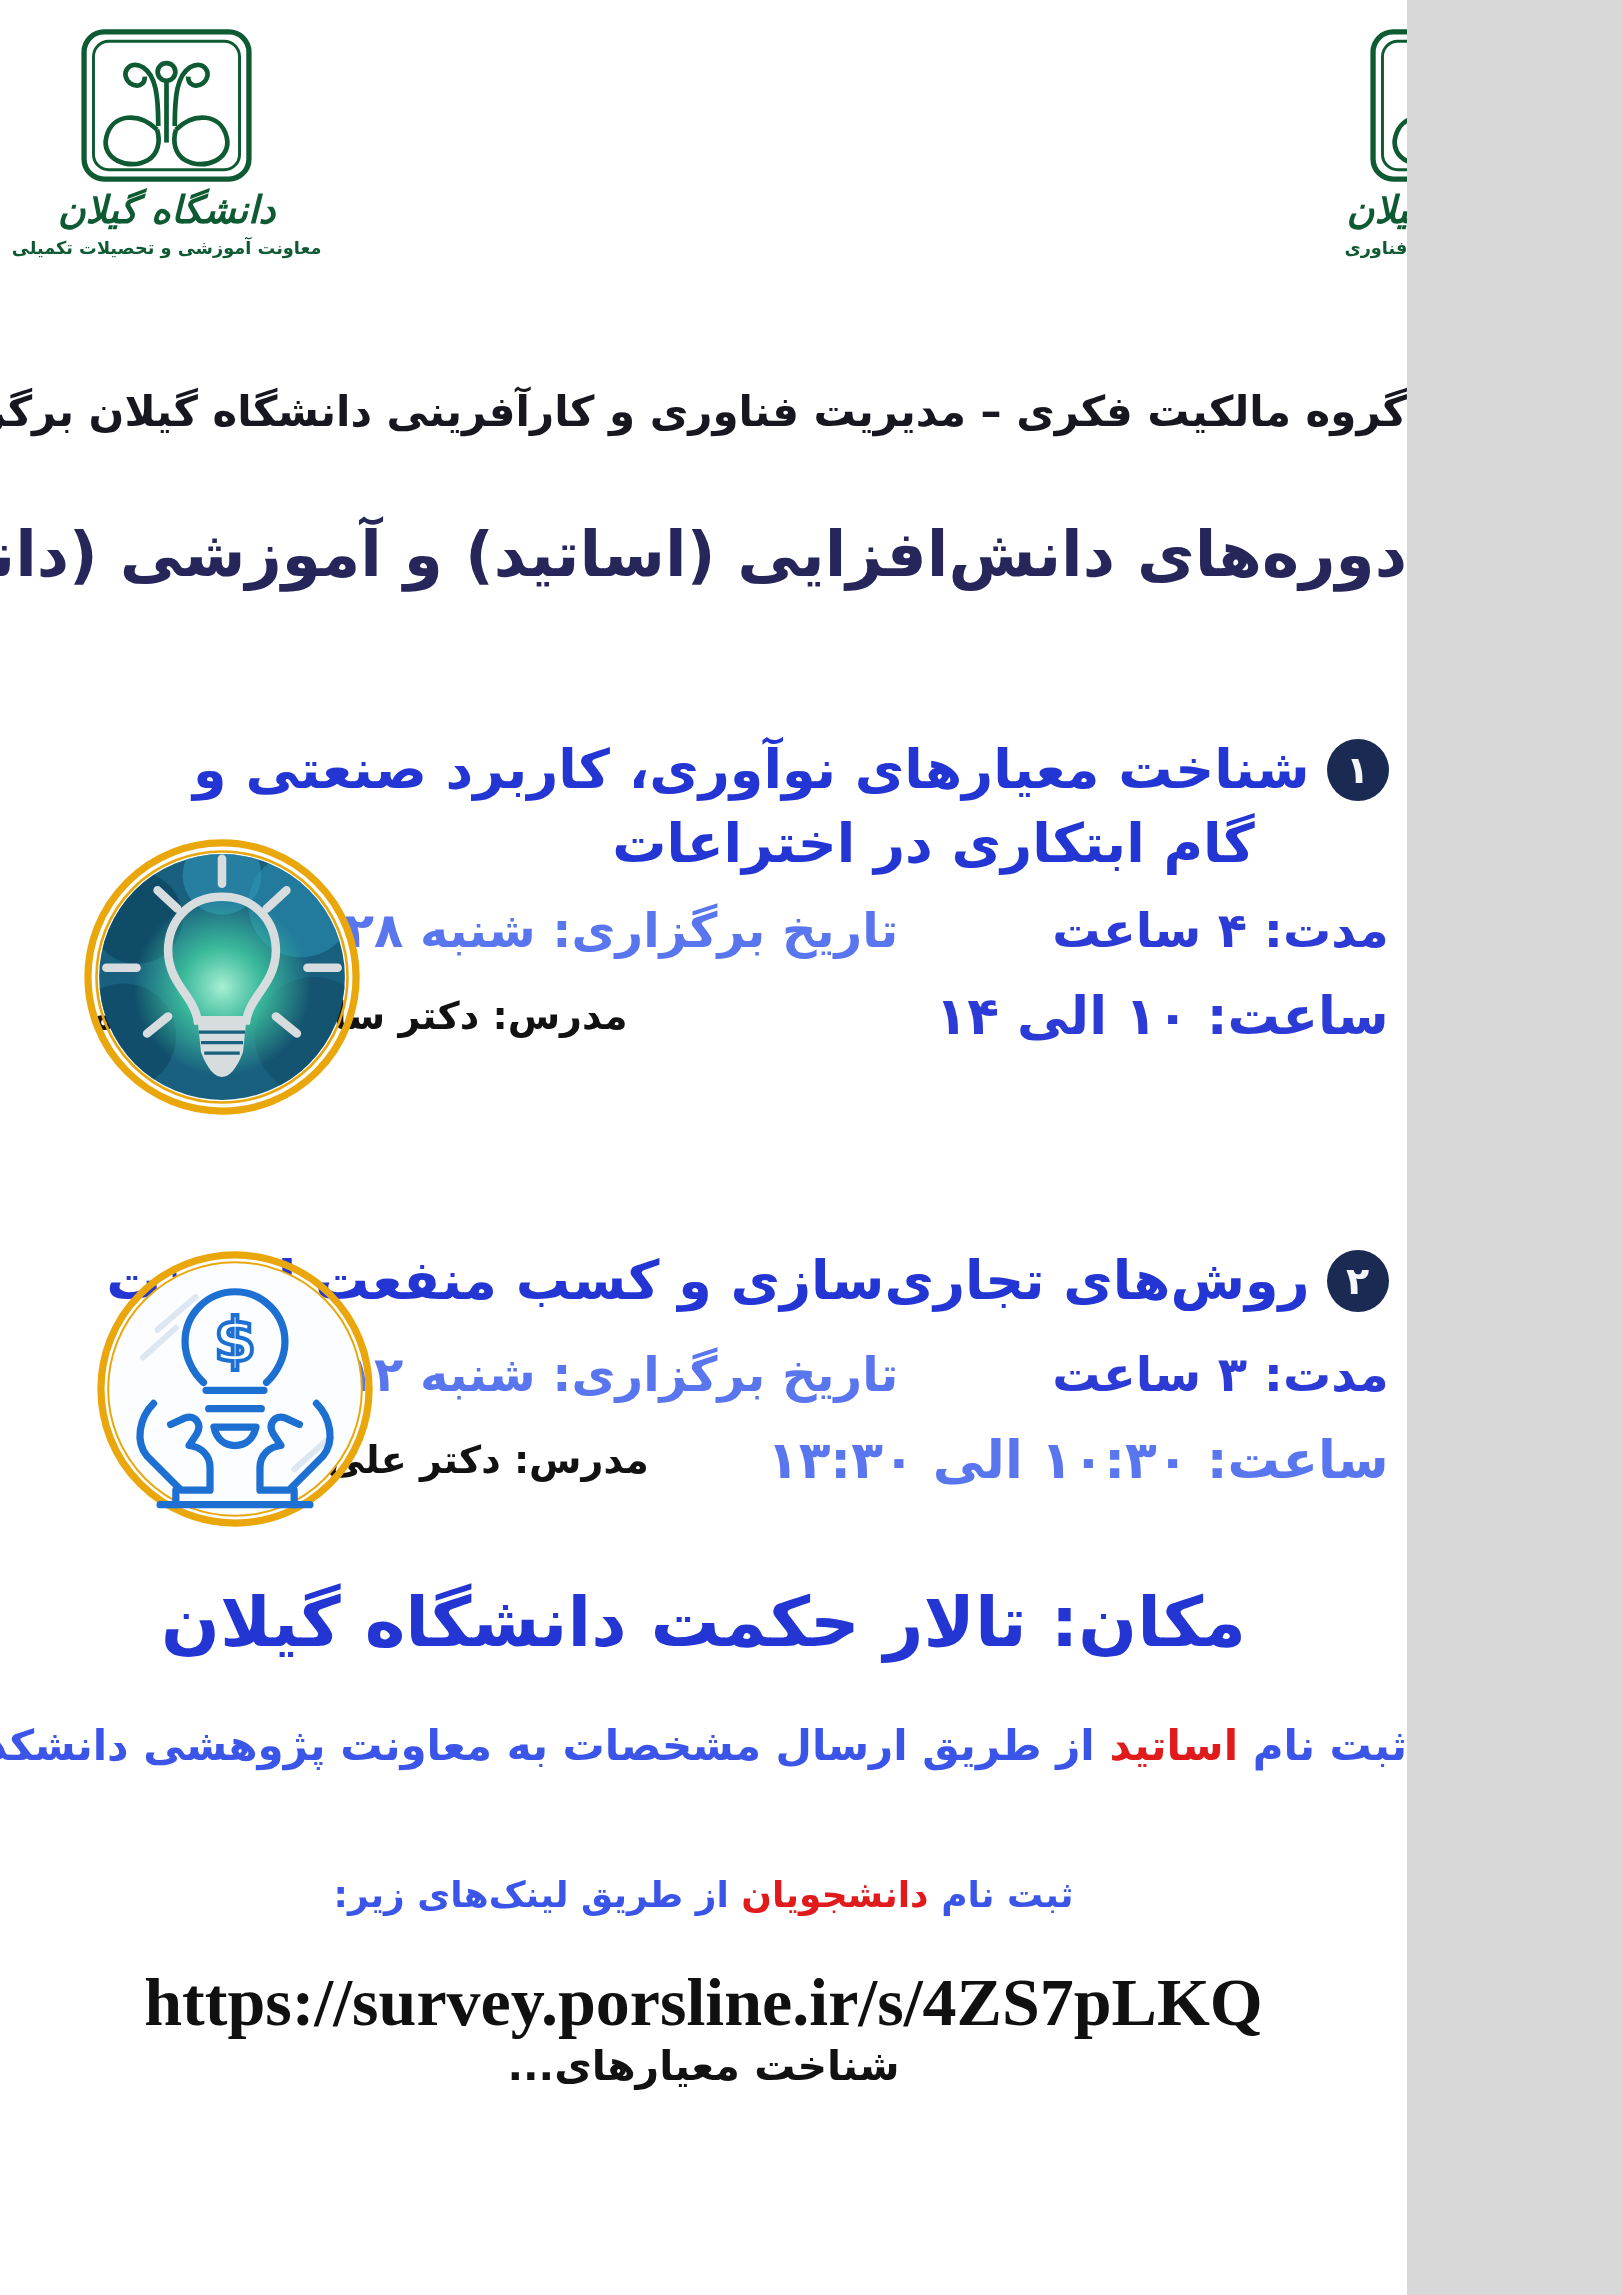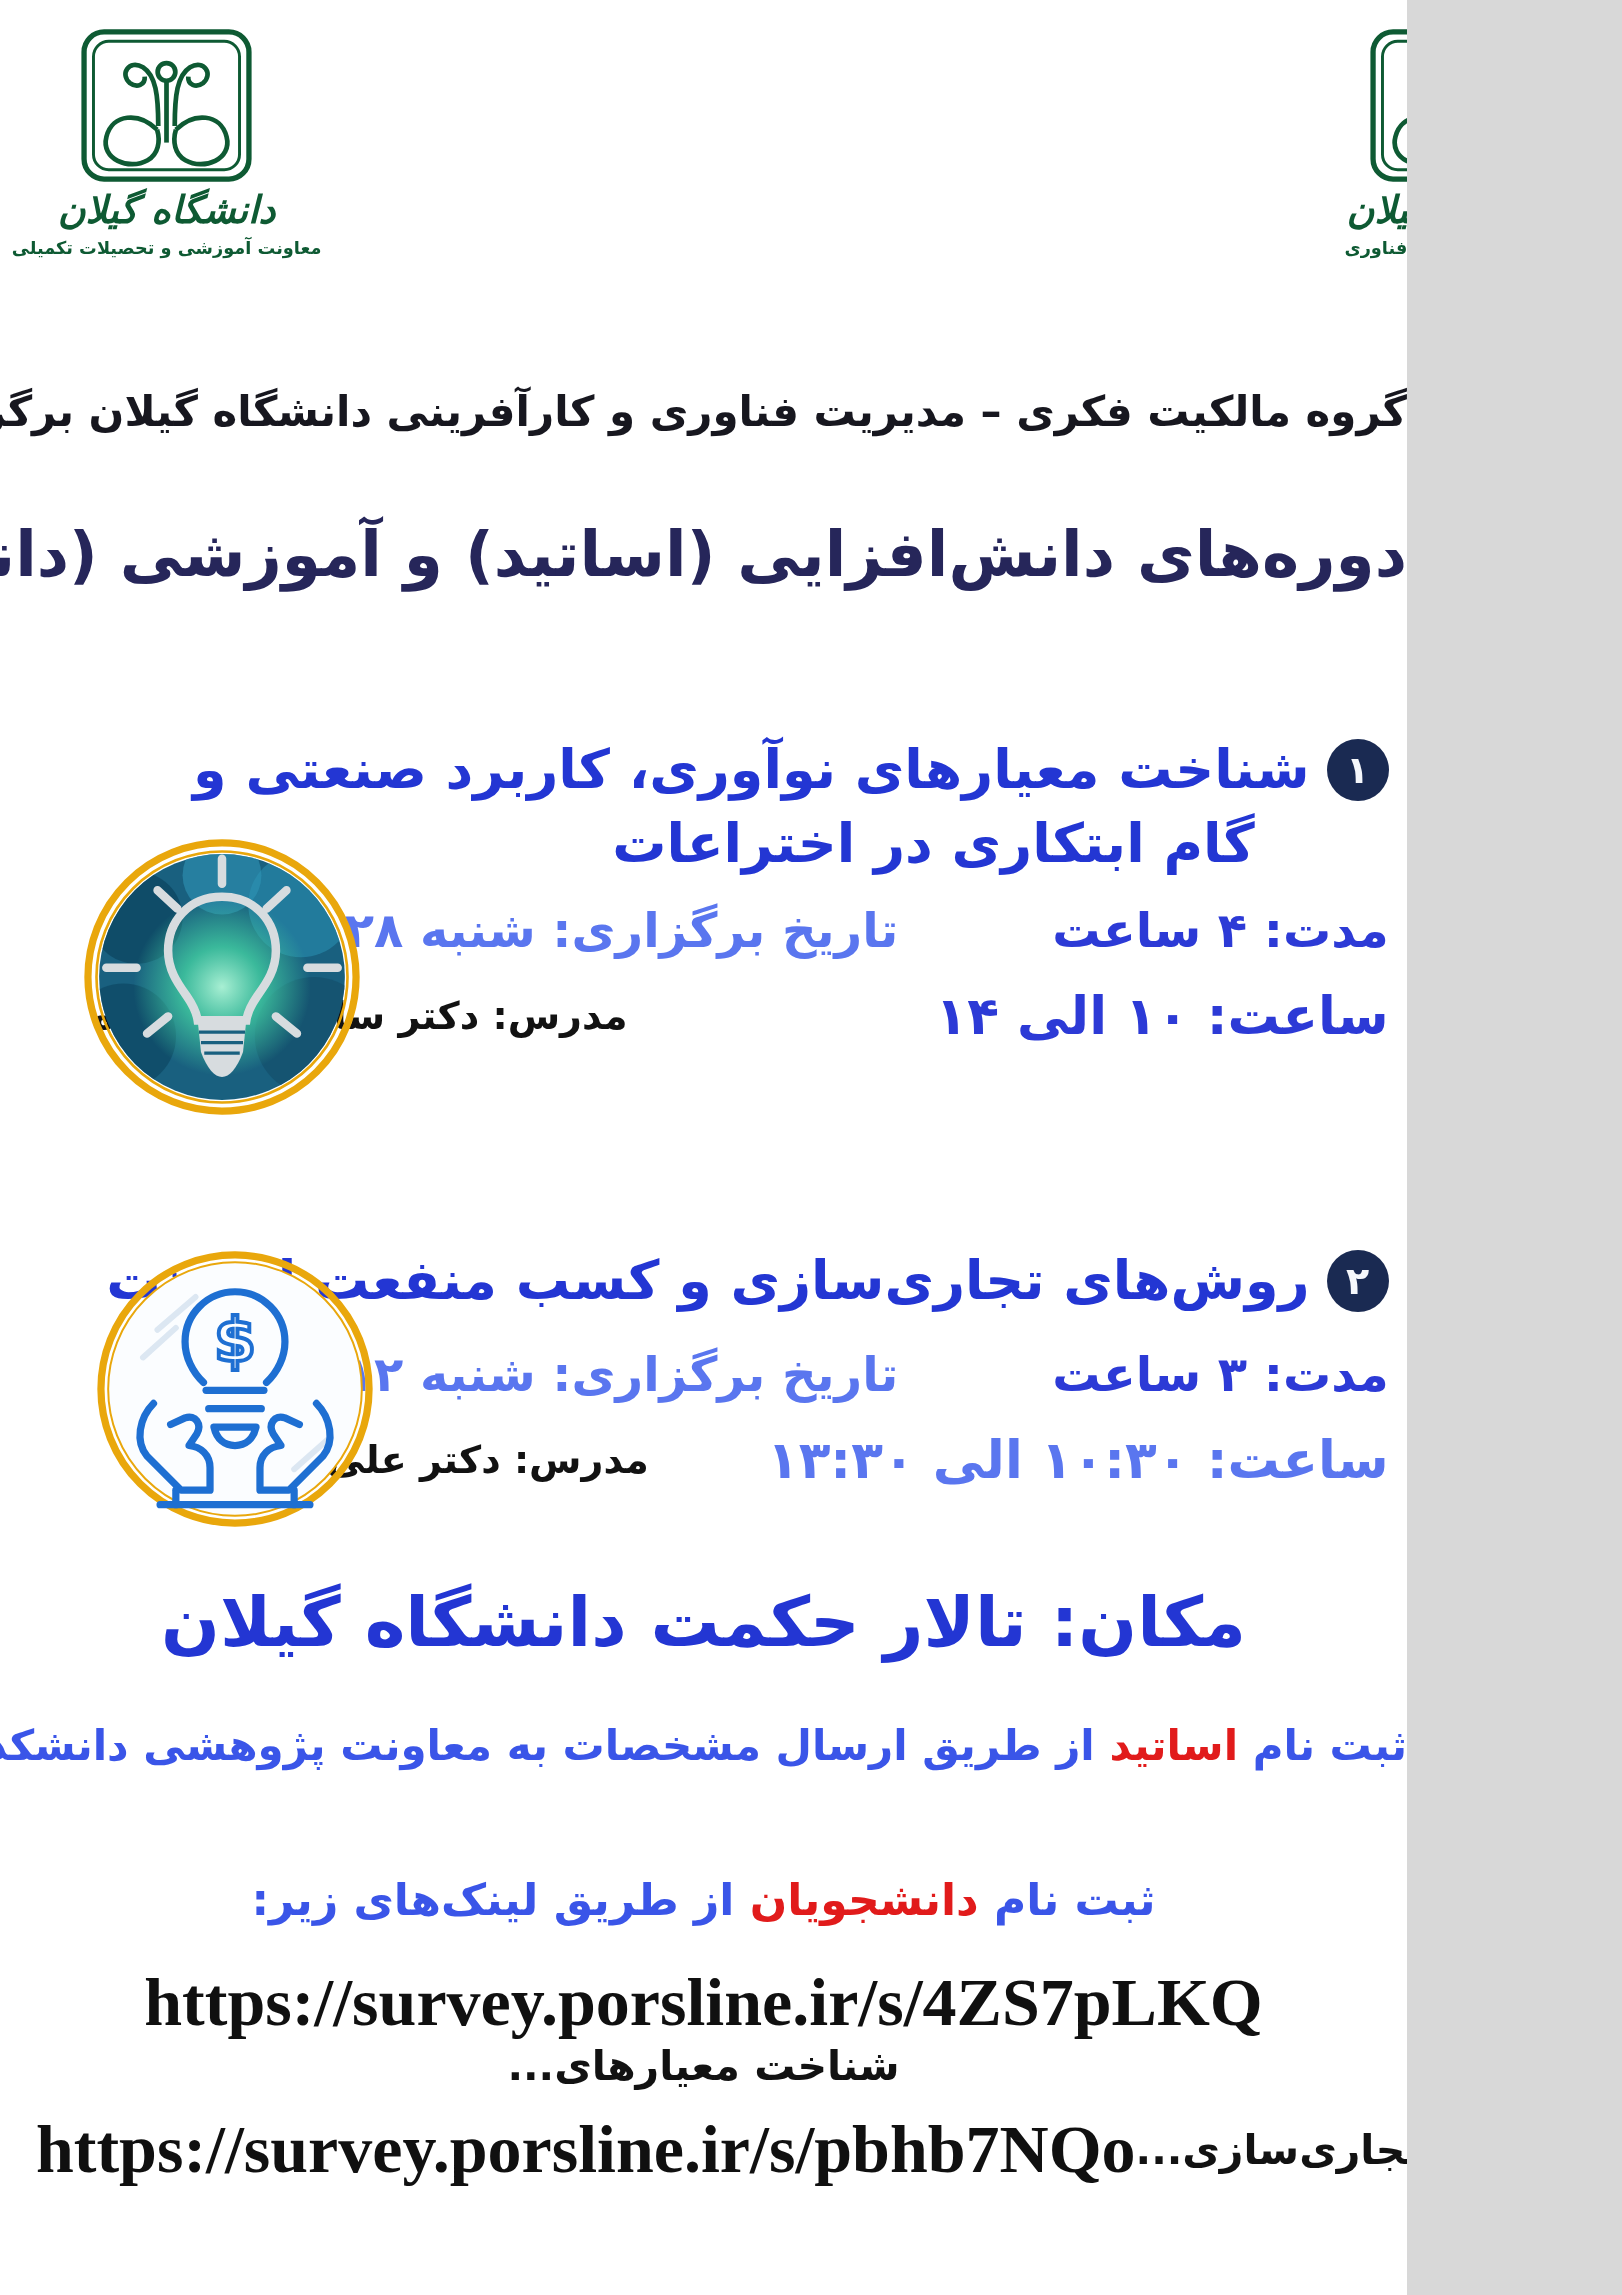--- a/index.html
+++ b/index.html
@@ -42,21 +42,21 @@
   .gap470{margin-right:308px;}
   .gap130{margin-right:118px;}
 
   
   .icon-circle{position:absolute;width:276px;height:276px;}
 
   
   .location-line{top:1582px;font-size:69px;font-weight:bold;color:#2336D3;direction:rtl;}
   .reg-line{font-size:42px;font-weight:bold;direction:rtl;color:#3A55E8;}
   .reg-faculty{top:1721px;}
-  .reg-students{top:1874px;font-size:44px;}
+  .reg-students{top:1874px;font-size:36px;}
   .reg-red{color:#E11B1B;}
 
   .link-row{left:36px;right:36px;display:flex;justify-content:space-between;align-items:center;height:111px;}
   .link-row1{top:1963px;flex-direction:column;}
   .link-row2{top:2094px;}
   .link-url{font-family:"Liberation Serif",serif;font-weight:bold;font-size:68px;color:#101010;direction:ltr;white-space:nowrap;}
   .link-label{font-size:41px;font-weight:bold;color:#121212;direction:rtl;white-space:nowrap;}
 </style>
 </head>
 <body>
@@ -203,19 +203,15 @@
   </div>
 
   <div class="abs center nowrap reg-line reg-students">
     <span>ثبت نام </span><span class="reg-red">دانشجویان</span><span> از طریق لینک‌های زیر:</span>
   </div>
 
   <div class="abs link-row link-row1">
     <span class="link-url">https://survey.porsline.ir/s/4ZS7pLKQ</span>
     <span class="link-label">شناخت معیارهای...</span>
   </div>
-  <div class="abs link-row link-row2">
-    <span class="link-url">https://survey.porsline.ir/s/pbhb7NQo</span>
-    <span class="link-label">روش‌های تجاری‌سازی...</span>
-  </div>
 
 </div>
 
 
 </body></html>

